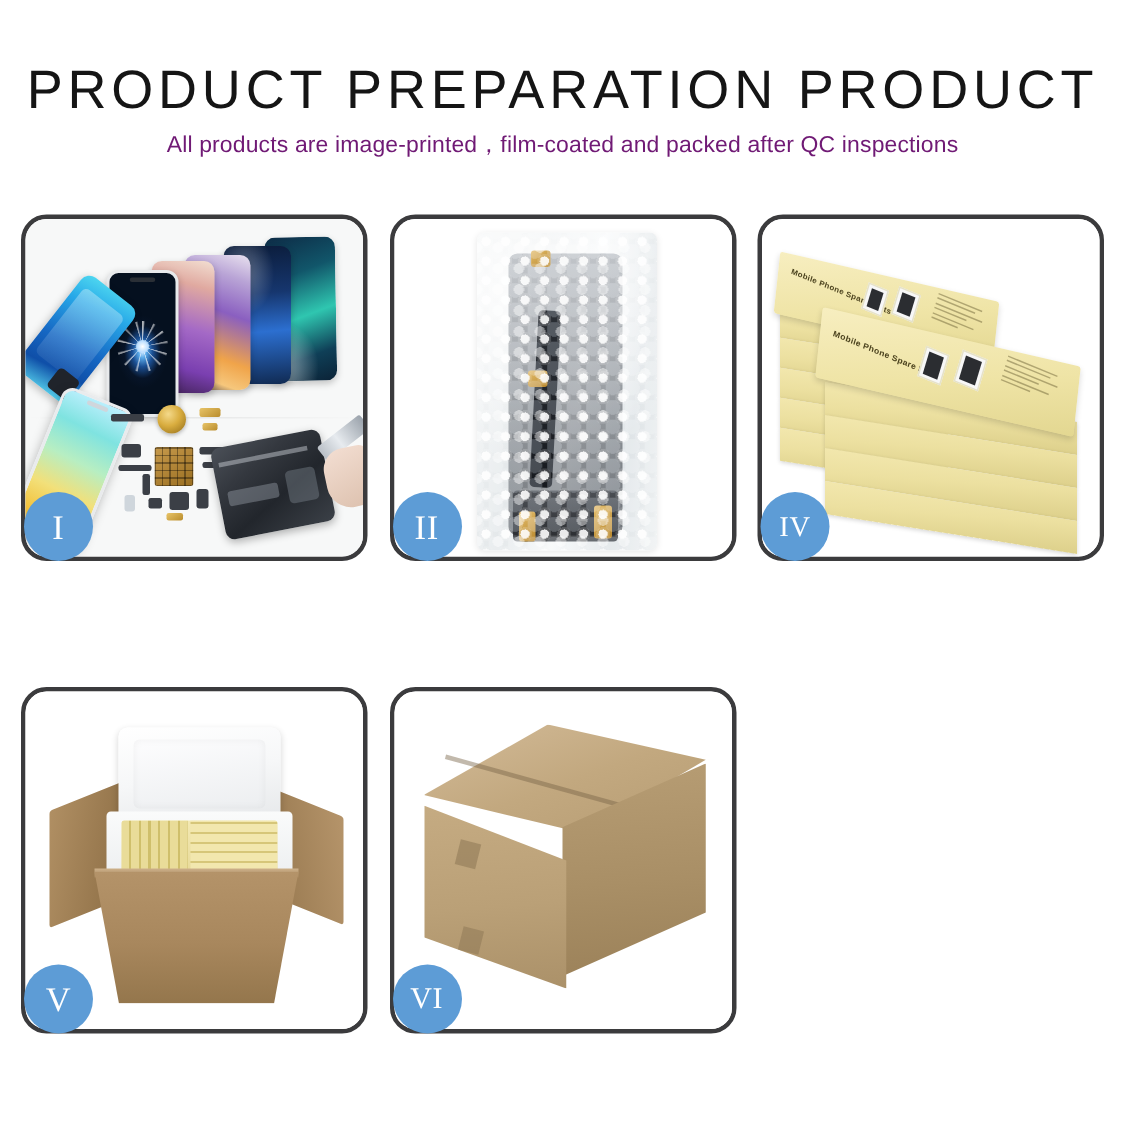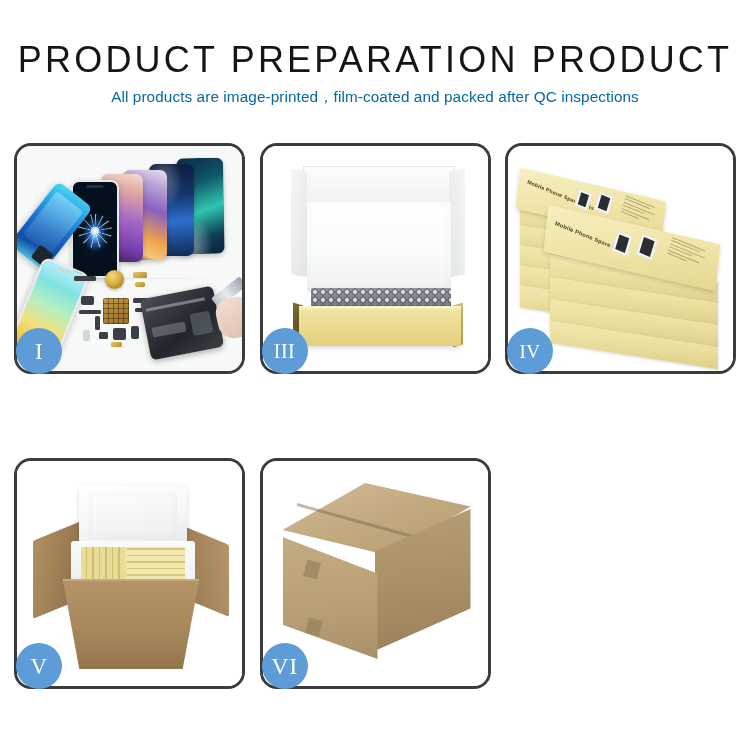--- a/index.html
+++ b/index.html
@@ -14,21 +14,21 @@
   
   .header{ width:750px; padding-top:40px; text-align:center; }
   .title{
     font-family:"Liberation Sans", sans-serif;
     font-size:36px; font-weight:400; letter-spacing:3.2px;
     color:#151515; line-height:40px; white-space:nowrap;
   }
   .subtitle{
     margin-top:7px;
     font-size:15.3px; font-weight:400; letter-spacing:.1px;
-    color:#0369a1; line-height:20px; white-space:nowrap;
+    color:#701a75; line-height:20px; white-space:nowrap;
   }
 
   
   .grid{
     position:absolute; left:14px; top:143px;
     width:722px; height:531px;
     display:grid;
     grid-template-columns:231px 231px 231px;
     grid-template-rows:231px 231px;
     column-gap:14.5px; row-gap:84px;
@@ -48,21 +48,21 @@
   }
   .badge{
     position:absolute; left:-1px; bottom:-3px;
     width:46px; height:46px; border-radius:50%;
     background:#5d9cd6;
     display:flex; align-items:center; justify-content:center;
     color:#ffffff; font-family:"Liberation Serif", serif;
     font-size:23px; letter-spacing:.5px; line-height:1;
     z-index:9;
   }
-  .badge.n6{ font-size:24px; }
+  .badge.n6{ font-size:20px; }
   .badge.n3{ font-size:20px; }
   .badge.n4{ font-size:19px; }
 
   
   .c1{ background:#f7f8f8; }
   .c1 .shelfline{
     position:absolute; left:0; right:0; top:132px; height:1px;
     background:linear-gradient(to right,rgba(0,0,0,0),rgba(0,0,0,.07),rgba(0,0,0,0));
   }
   .ph{ position:absolute; border-radius:6px; box-shadow:0 2px 5px rgba(0,0,0,.22); }
@@ -457,37 +457,37 @@
         <span class="band b1"></span>
         <span class="band b2"></span>
         <span class="band b3"></span>
       </div>
       <div class="tool"></div>
       <div class="hand"></div>
     </div>
     <div class="badge n1">I</div>
   </div>
 
-
   <div class="cell">
-    <div class="viewport c3">
-      <div class="obox">
-        <span class="lidback"></span>
-        <span class="lidflapL"></span>
-        <span class="lidflapR"></span>
-        <span class="foamback"></span>
-        <span class="bubble-in"></span>
-        <span class="trayL"></span>
-        <span class="trayR"></span>
-        <span class="tray"></span>
-        <span class="trayedge"></span>
+    <div class="viewport c2">
+      <div class="bubbag">
+        <span class="part"></span>
+        <span class="flex"></span>
+        <span class="conn" style="left:36px;top:12px;"></span>
+        <span class="conn" style="left:34px;top:92px;"></span>
+        <span class="dark"></span>
+        <span class="conn" style="left:28px;bottom:6px;height:20px;width:11px;"></span>
+        <span class="conn" style="left:78px;bottom:8px;height:22px;width:12px;"></span>
+        <span class="bubbles"></span>
+        <span class="bubbles2"></span>
       </div>
     </div>
-    <div class="badge n3">III</div>
+    <div class="badge n2">II</div>
   </div>
+
 
   <div class="cell">
     <div class="viewport c4">
       <div class="stack">
 
         <div class="sbox" style="left:4px;top:54px;width:112px;height:20px;transform:skewY(9deg);"></div>
         <div class="sbox" style="left:4px;top:74px;width:112px;height:20px;transform:skewY(9deg);"></div>
         <div class="sbox" style="left:4px;top:94px;width:112px;height:20px;transform:skewY(9deg);"></div>
         <div class="sbox" style="left:4px;top:114px;width:112px;height:20px;transform:skewY(9deg);"></div>
         <div class="sbox" style="left:4px;top:134px;width:112px;height:22px;transform:skewY(9deg);"></div>

